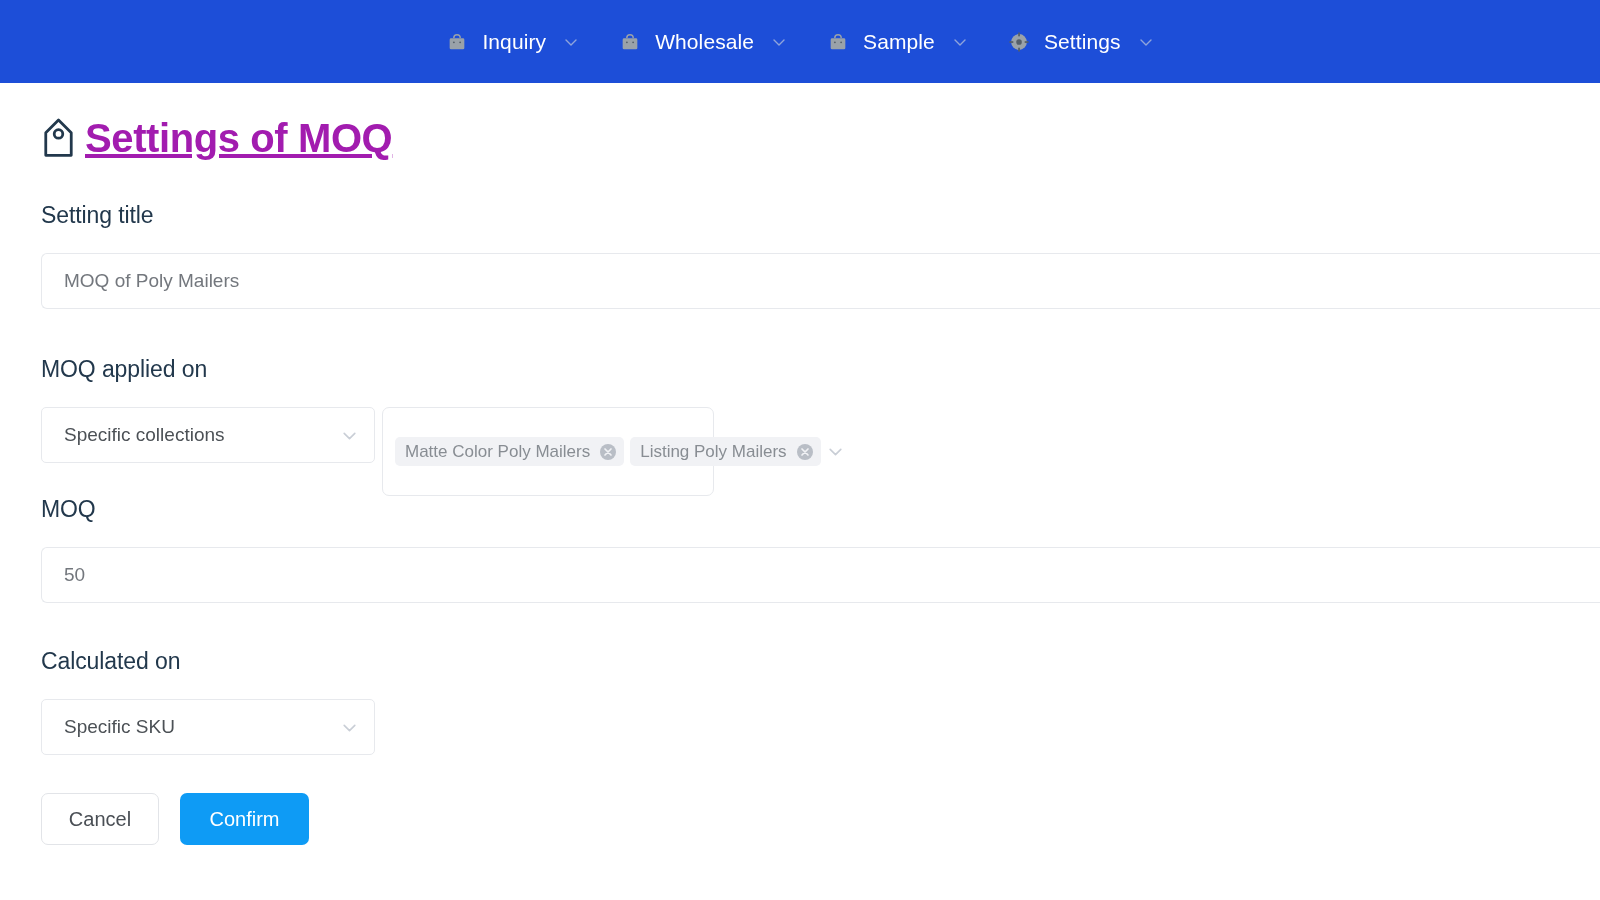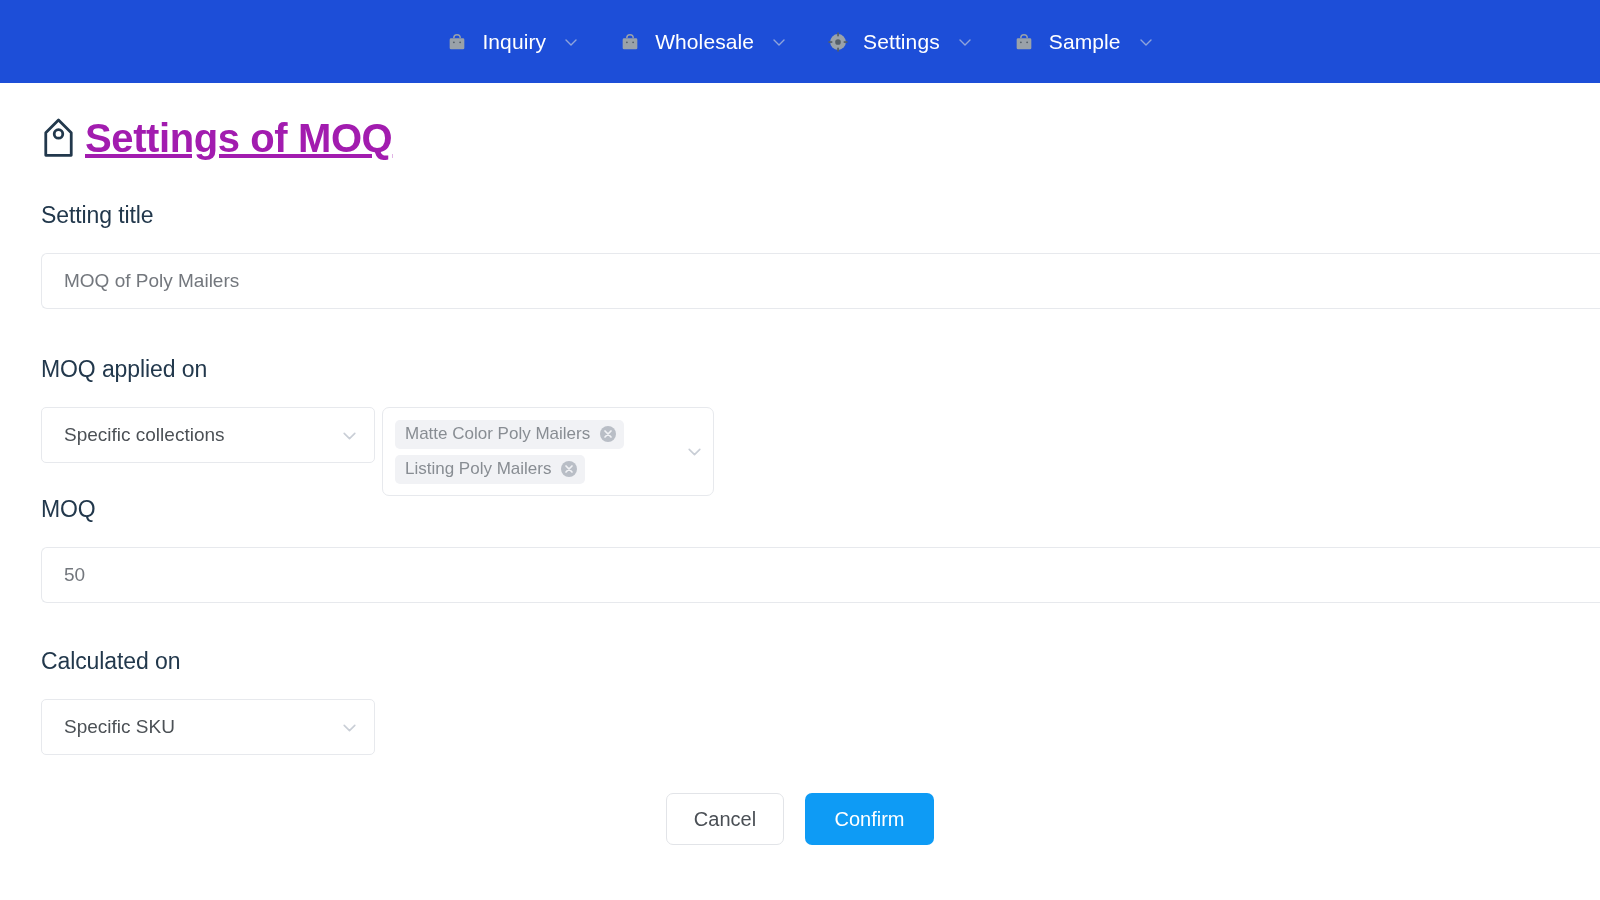--- a/index.html
+++ b/index.html
@@ -140,21 +140,21 @@
     border-radius: 7px;
     background: #fff;
     display: flex;
     align-items: center;
     padding: 9px 10px 9px 12px;
     cursor: pointer;
   }
   .chips {
     flex: 1 1 auto;
     display: flex;
-    flex-direction: column;
+    flex-direction: row;
     align-items: flex-start;
     gap: 6px;
   }
   .chip {
     background: #f1f2f5;
     border-radius: 5px;
     height: 29px;
     display: inline-flex;
     align-items: center;
     padding: 0 7px 0 10px;
@@ -175,21 +175,20 @@
     width: 17px; height: 17px;
     flex: 0 0 auto;
     margin-left: 6px;
     align-self: center;
   }
 
   
   .footer {
     margin-top: 38px;
     display: flex;
-    justify-content: center;
     gap: 21px;
     padding-right: 41px;
   }
   .btn {
     height: 52px;
     border-radius: 7px;
     font-size: 20px;
     display: inline-flex;
     align-items: center;
     justify-content: center;
@@ -241,50 +240,50 @@
       </svg>
     </span>
     <span class="nav-label">Wholesale</span>
     <span class="nav-caret">
       <svg viewBox="0 0 16 16" width="16" height="16">
         <path d="M3 6 L8 11 L13 6" fill="none" stroke="#d6dade" stroke-width="1.4" stroke-linecap="round" stroke-linejoin="round"></path>
       </svg>
     </span>
   </div>
 
+
+  <div class="nav-item">
+    <span class="nav-icon">
+      <svg viewBox="0 0 24 24" width="22" height="22">
+        <path d="M8.5 7.5a3.5 3.5 0 0 1 7 0" fill="none" stroke="#9aa2a9" stroke-width="1.6"></path>
+        <rect x="4" y="8" width="16" height="12" rx="1.5" fill="#9aa2a9"></rect>
+        <circle cx="8.6" cy="12.4" r="1" fill="#555f69"></circle>
+        <circle cx="15.4" cy="12.4" r="1" fill="#555f69"></circle>
+      </svg>
+    </span>
+    <span class="nav-label">Sample</span>
+    <span class="nav-caret">
+      <svg viewBox="0 0 16 16" width="16" height="16">
+        <path d="M3 6 L8 11 L13 6" fill="none" stroke="#d6dade" stroke-width="1.4" stroke-linecap="round" stroke-linejoin="round"></path>
+      </svg>
+    </span>
+  </div>
 
   <div class="nav-item">
     <span class="nav-icon">
       <svg viewBox="0 0 24 24" width="22" height="22">
         <circle cx="12" cy="12" r="8.6" fill="#9aa2a9"></circle>
         <circle cx="12" cy="12" r="3.1" fill="#555f69"></circle>
         <rect x="11.1" y="1.6" width="1.9" height="4.2" fill="#555f69"></rect>
         <rect x="11.1" y="18.2" width="1.9" height="4.2" fill="#555f69"></rect>
         <rect x="1.6" y="11.1" width="4.2" height="1.9" fill="#555f69"></rect>
         <rect x="18.2" y="11.1" width="4.2" height="1.9" fill="#555f69"></rect>
       </svg>
     </span>
     <span class="nav-label">Settings</span>
-    <span class="nav-caret">
-      <svg viewBox="0 0 16 16" width="16" height="16">
-        <path d="M3 6 L8 11 L13 6" fill="none" stroke="#d6dade" stroke-width="1.4" stroke-linecap="round" stroke-linejoin="round"></path>
-      </svg>
-    </span>
-  </div>
-
-  <div class="nav-item">
-    <span class="nav-icon">
-      <svg viewBox="0 0 24 24" width="22" height="22">
-        <path d="M8.5 7.5a3.5 3.5 0 0 1 7 0" fill="none" stroke="#9aa2a9" stroke-width="1.6"></path>
-        <rect x="4" y="8" width="16" height="12" rx="1.5" fill="#9aa2a9"></rect>
-        <circle cx="8.6" cy="12.4" r="1" fill="#555f69"></circle>
-        <circle cx="15.4" cy="12.4" r="1" fill="#555f69"></circle>
-      </svg>
-    </span>
-    <span class="nav-label">Sample</span>
     <span class="nav-caret">
       <svg viewBox="0 0 16 16" width="16" height="16">
         <path d="M3 6 L8 11 L13 6" fill="none" stroke="#d6dade" stroke-width="1.4" stroke-linecap="round" stroke-linejoin="round"></path>
       </svg>
     </span>
   </div>
 
 </div>
 
 <div class="page">

